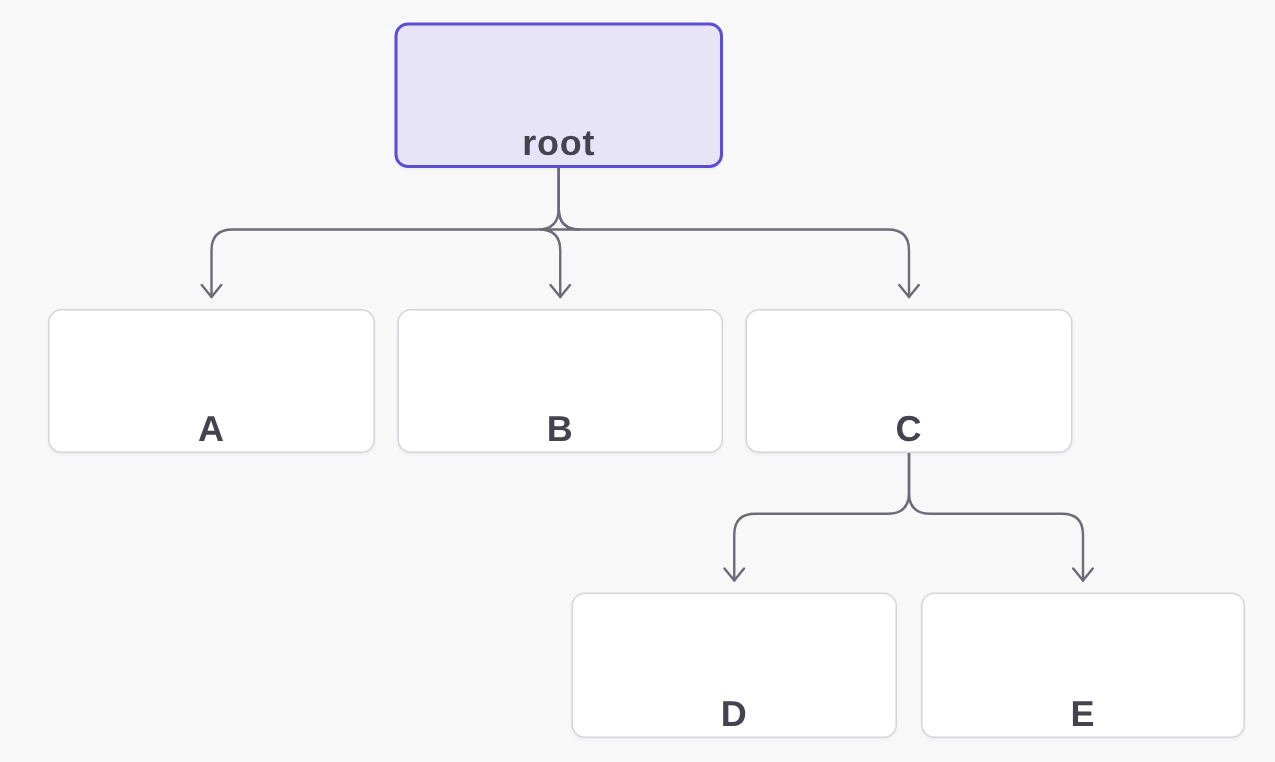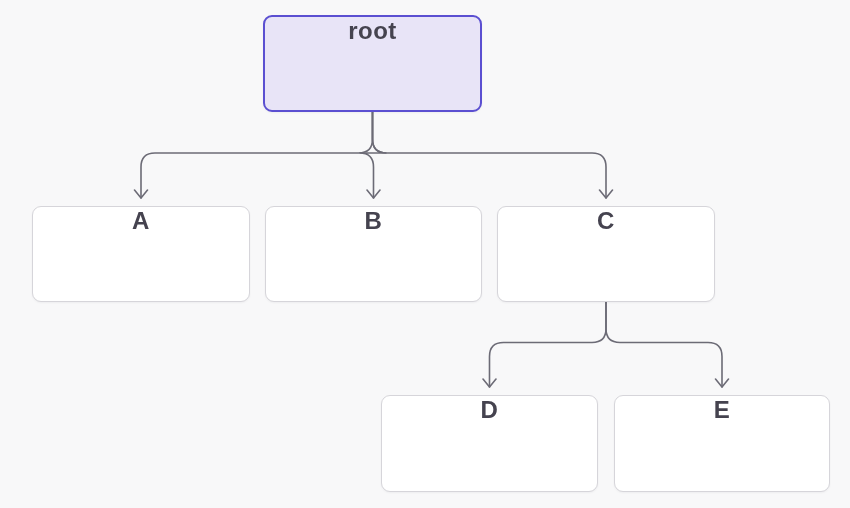--- a/index.html
+++ b/index.html
@@ -32,21 +32,21 @@
   #arrow path {
     fill: none;
     stroke: var(--edge-color, #6c6b76);
     stroke-width: 1.6;
     stroke-linecap: round;
     stroke-linejoin: round;
   }
   .node {
     position: absolute;
     display: flex;
-    align-items: flex-start;
+    align-items: flex-end;
     justify-content: center;
     box-sizing: border-box;
     background: var(--node-fill, #ffffff);
     border: 1.5px solid var(--node-border, #d6d5da);
     border-radius: 9px;
     box-shadow: 0 1px 2px rgba(40, 40, 60, 0.05);
     cursor: pointer;
   }
   .node--root {
     background: var(--root-fill, #e8e4f7);

